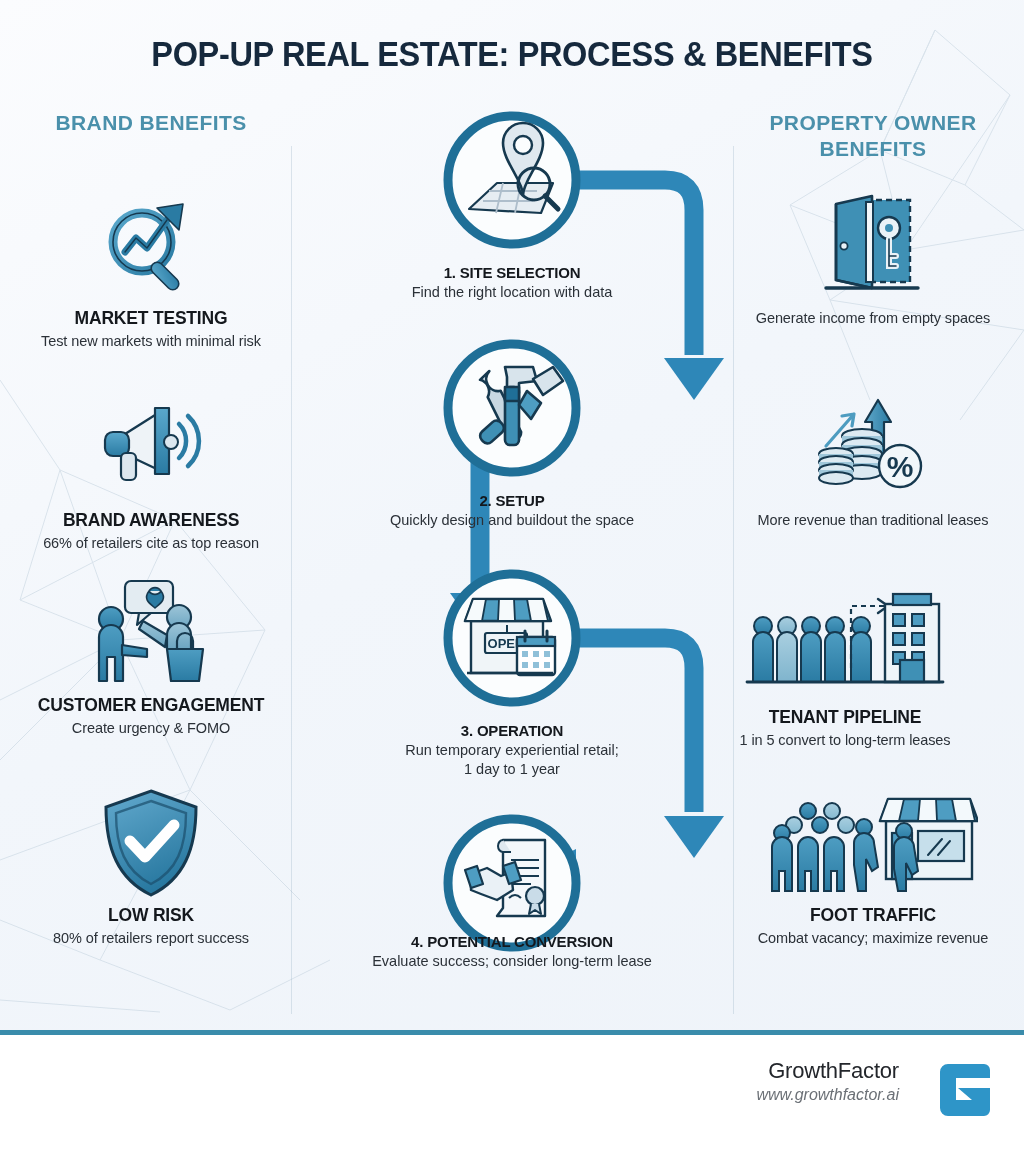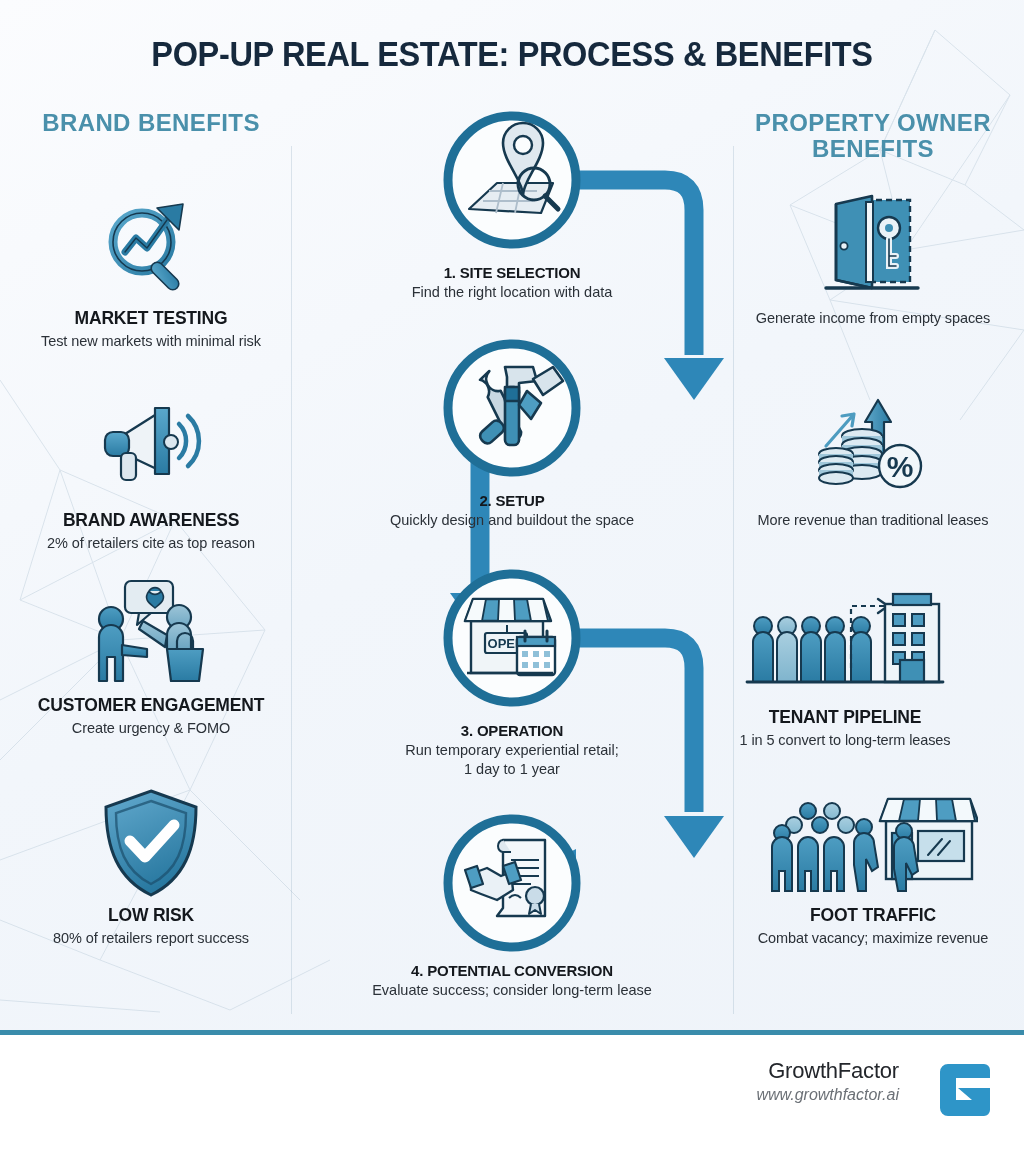--- a/index.html
+++ b/index.html
@@ -27,21 +27,21 @@
     transform: scaleX(0.93); transform-origin: center;
   }
 
   
   .col { position:absolute; top:110px; width:298px; }
   .col-left  { left:2px; }
   .col-right { left:724px; }
 
   .col-head {
     text-align:center;
-    font-weight:700; font-size:24px; line-height:26px;
+    font-weight:700; font-size:21px; line-height:26px;
     letter-spacing:0.4px;
     color:#4a90ab;
   }
 
   .benefit { position:absolute; width:298px; text-align:center; }
   .benefit .ico { height:120px; display:flex; align-items:center; justify-content:center; }
   .benefit .b-title {
     font-weight:700; font-size:17.5px; color:#14181d; letter-spacing:-0.2px;
     margin-top:2px;
   }
@@ -135,21 +135,21 @@
         <path d="M34,38 L72,14 L72,76 L34,58 Z" fill="#eef3f7" stroke="#16394f" stroke-width="2.4" stroke-linejoin="round"></path>
         <rect x="14" y="36" width="24" height="24" rx="8" fill="url(#g2)" stroke="#16394f" stroke-width="2.2"></rect>
         <path d="M64,12 L78,12 L78,78 L64,78 Z" fill="url(#g2)" stroke="#16394f" stroke-width="2.2" stroke-linejoin="round"></path>
         <rect x="30" y="57" width="15" height="27" rx="5" fill="#dce7ef" stroke="#16394f" stroke-width="2.2"></rect>
         <circle cx="80" cy="46" r="7" fill="#dce7ef" stroke="#16394f" stroke-width="2"></circle>
         <path d="M88,28 A24,24 0 0 1 88,62" fill="none" stroke="#2a7ba3" stroke-width="4.5" stroke-linecap="round"></path>
         <path d="M97,20 A34,34 0 0 1 97,70" fill="none" stroke="#2a7ba3" stroke-width="4.5" stroke-linecap="round"></path>
       </svg>
     </div>
     <div class="b-title">BRAND AWARENESS</div>
-    <div class="b-sub">2% of retailers cite as top reason</div>
+    <div class="b-sub">66% of retailers cite as top reason</div>
   </div>
 
   <div class="benefit" style="left:2px; top:573px;">
     <div class="ico">
       <svg width="140" height="112" viewBox="0 0 140 112">
         <defs>
           <linearGradient id="g3" x1="0" y1="0" x2="0" y2="1">
               <stop offset="0" stop-color="#4e9dc2"></stop>
               <stop offset="1" stop-color="#2a7ba3"></stop>
             </linearGradient>
@@ -443,21 +443,21 @@
           <path d="M70,48 L98,48 M70,56 L98,56 M70,64 L98,64 M70,72 L90,72"></path>
         </g>
         <path d="M68,86 q6,-6 12,0" fill="none" stroke="#16394f" stroke-width="2"></path>
         <circle cx="94" cy="84" r="9" fill="#c9dce8" stroke="#16394f" stroke-width="2.2"></circle>
         <path d="M90,92 L88,102 L94,98 L100,102 L98,92" fill="#c9dce8" stroke="#16394f" stroke-width="2" stroke-linejoin="round"></path>
         <path d="M30,62 L46,56 L60,64 L70,60 L72,78 L56,88 L40,82 L30,78 Z" fill="#eaf1f6" stroke="#16394f" stroke-width="2.4" stroke-linejoin="round"></path>
         <path d="M24,58 L36,54 L42,72 L30,76 Z" fill="#4e9dc2" stroke="#16394f" stroke-width="2.2" stroke-linejoin="round"></path>
         <path d="M62,54 L74,50 L80,68 L68,72 Z" fill="#4e9dc2" stroke="#16394f" stroke-width="2.2" stroke-linejoin="round"></path>
       </svg>
     </div>
-    <div class="step" style="top:862px;">
+    <div class="step" style="top:833px;">
       <div class="s-title">4. POTENTIAL CONVERSION</div>
       <div class="s-sub">Evaluate success; consider long-term lease</div>
     </div>
   </div>
 
   <div class="footbar"></div>
   <div class="footer-wrap"></div>
   <div class="brand">
     <div class="brand-name">GrowthFactor</div>
     <div class="brand-url">www.growthfactor.ai</div>

